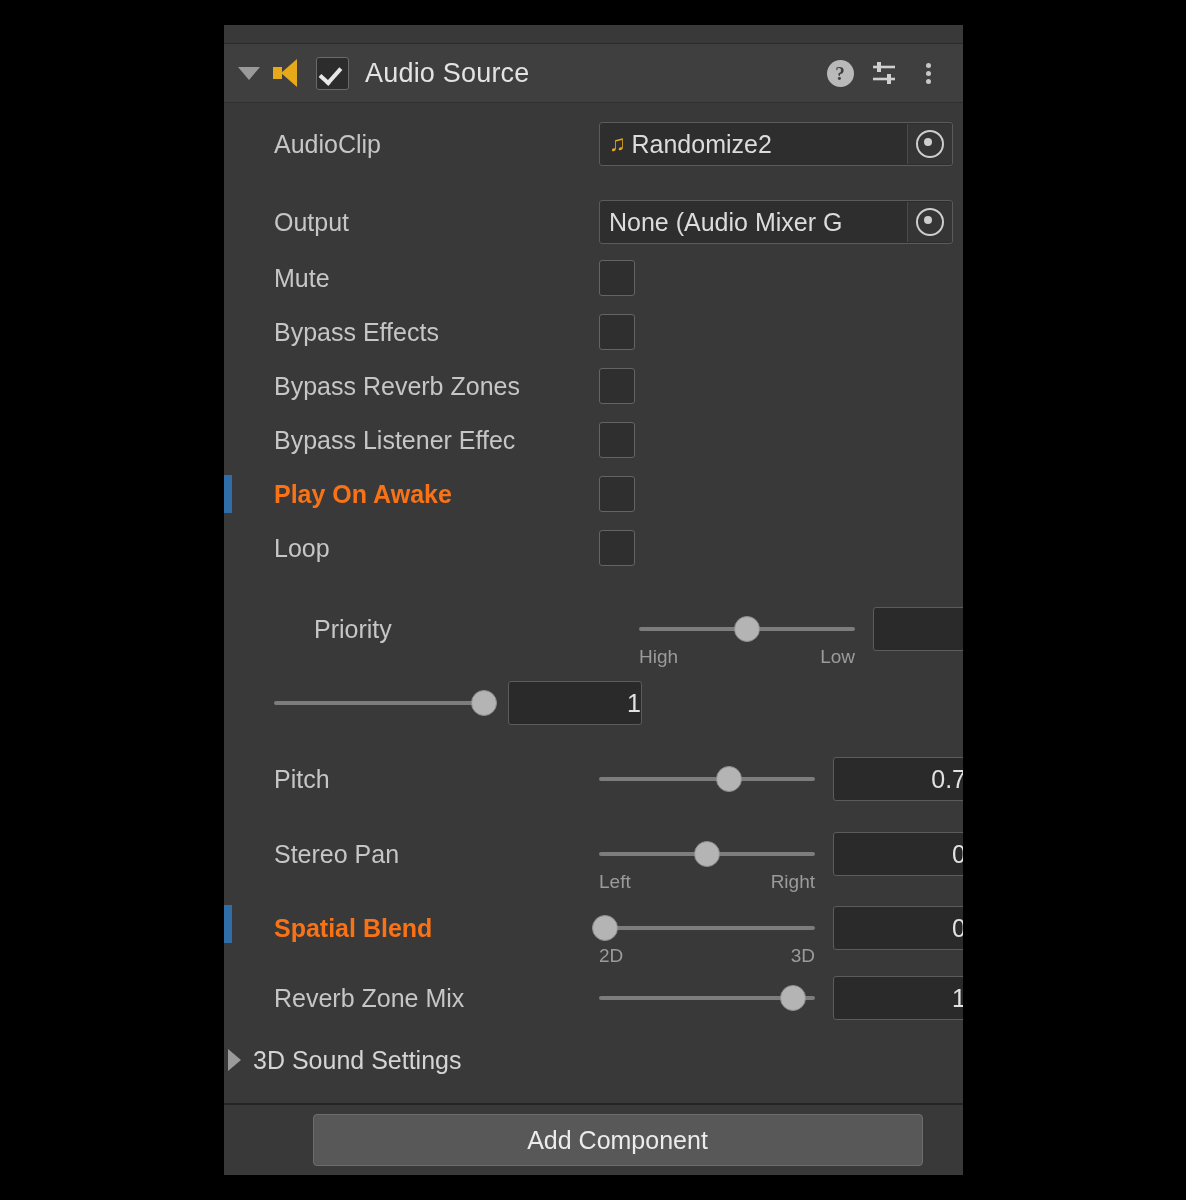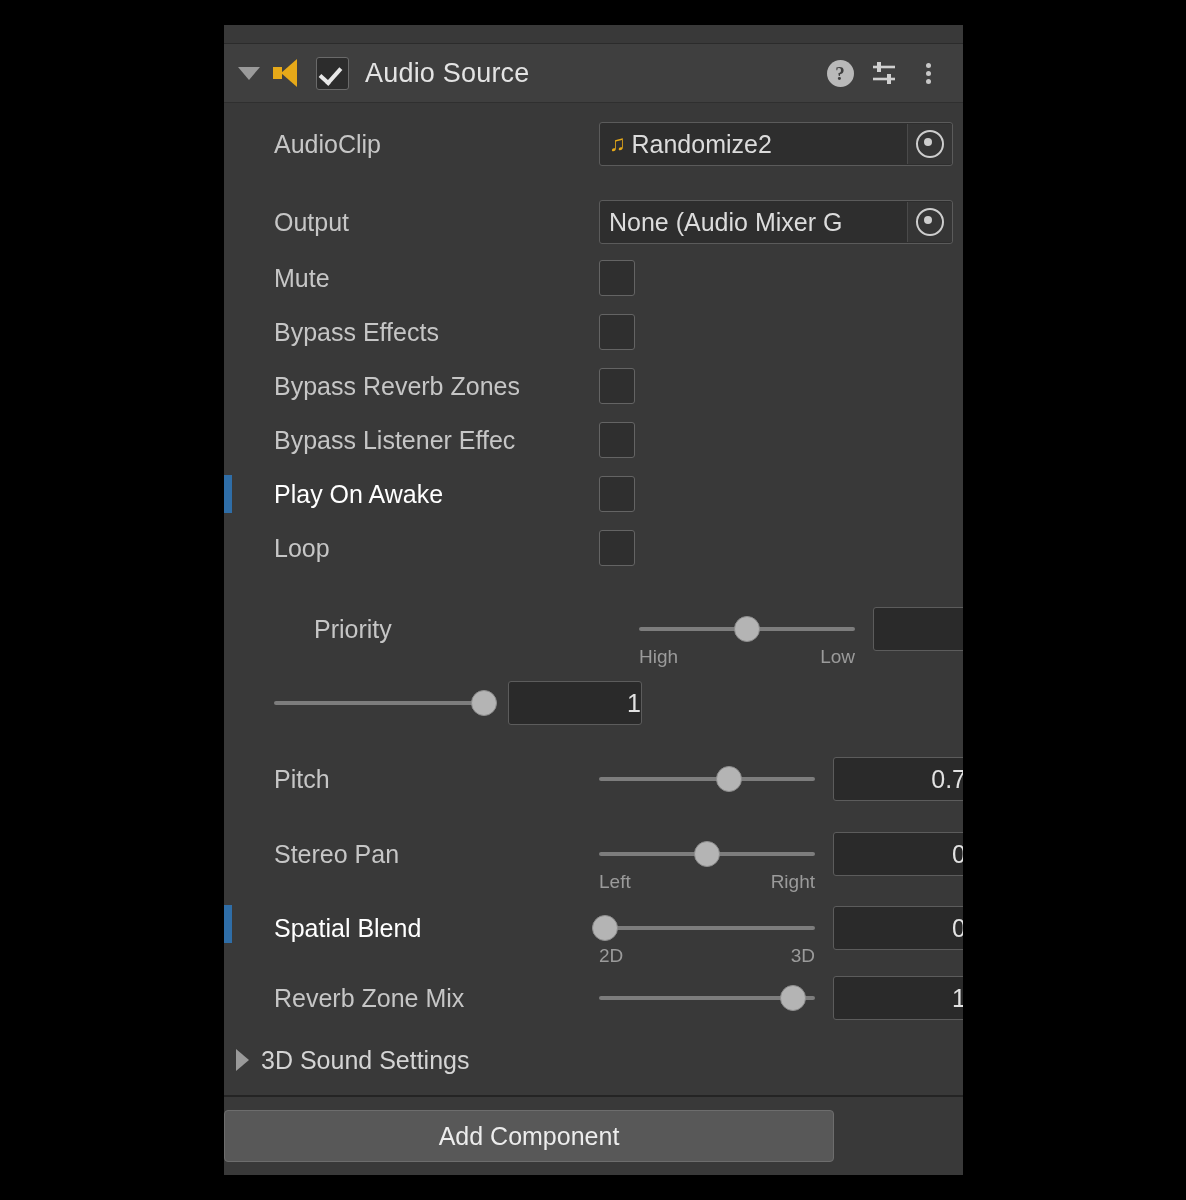--- a/index.html
+++ b/index.html
@@ -37,21 +37,21 @@
   .help-circle{width:27px;height:27px;border-radius:50%;background:#b9b9b9;
                color:#3f3f3f;font-size:19px;font-weight:bold;line-height:27px;
                text-align:center;font-family:"Liberation Serif",serif;}
   .kebab i{display:block;width:5px;height:5px;border-radius:50%;background:#c8c8c8;margin:3px 0;}
 
   
   .body{flex:1;position:relative;padding:10px 0 0 0;overflow:hidden;}
 
   .row{position:relative;display:flex;align-items:center;height:54px;padding-left:50px;}
   .label{font-size:25px;color:#c6c6c6;width:325px;flex:none;white-space:nowrap;overflow:hidden;}
-  .label.bold{font-weight:normal;color:#ffffff;}
+  .label.bold{font-weight:bold;color:#f97316;}
   .ovr{position:absolute;left:0px;top:8px;width:8px;height:38px;background:#2f6ea8;}
 
   
   .objfield{height:42px;background:#2e2e2e;border:1px solid #5b5b5b;border-radius:3px;
             display:flex;align-items:center;width:352px;overflow:hidden;}
   .objfield .txtwrap{flex:1;display:flex;align-items:center;padding-left:9px;overflow:hidden;
                      white-space:nowrap;}
   .note{color:#e6a919;font-size:22px;margin-right:6px;flex:none;}
   .objfield .val{font-size:25px;color:#dcdcdc;white-space:nowrap;}
   .picker{width:44px;height:40px;flex:none;background:#353535;border-left:1px solid #4a4a4a;
@@ -70,28 +70,28 @@
   .knob{position:absolute;width:26px;height:26px;border-radius:50%;background:#b4b4b4;
         border:1px solid #8e8e8e;box-sizing:border-box;transform:translateX(-50%);}
   .numfield{width:134px;height:44px;background:#2a2a2a;border:1px solid #5c5c5c;border-radius:3px;
             display:flex;align-items:center;padding-left:24px;box-sizing:border-box;flex:none;justify-content:flex-end;}
   .numfield span{font-size:25px;color:#e2e2e2;}
 
   .endcaps{position:absolute;left:0;width:216px;top:34px;display:flex;
            justify-content:space-between;font-size:19px;color:#9b9b9b;}
 
   
-  .foldrow{display:flex;align-items:center;height:58px;padding-left:12px;}
+  .foldrow{display:flex;align-items:center;height:58px;padding-left:4px;}
   .foldout-right{width:0;height:0;border-top:11px solid transparent;
                  border-bottom:11px solid transparent;border-left:13px solid #9a9a9a;
                  margin-right:12px;flex:none;}
   .foldrow .ftxt{font-size:25px;color:#d4d4d4;}
 
   .divider{height:2px;background:#242424;}
-  .footer{height:78px;background:#393939;display:flex;align-items:center;}
+  .footer{height:70px;background:#393939;display:flex;align-items:center;justify-content:center;margin-left:48px;}
   .add-btn{width:608px;height:50px;background:#585858;border:1px solid #6d6d6d;border-radius:4px;
            display:flex;align-items:center;justify-content:center;
            font-size:25px;color:#ececec;}
   .gap{height:18px;}
 </style>
 </head>
 <body>
 
 <div class="stage">
   <div class="inspector">

